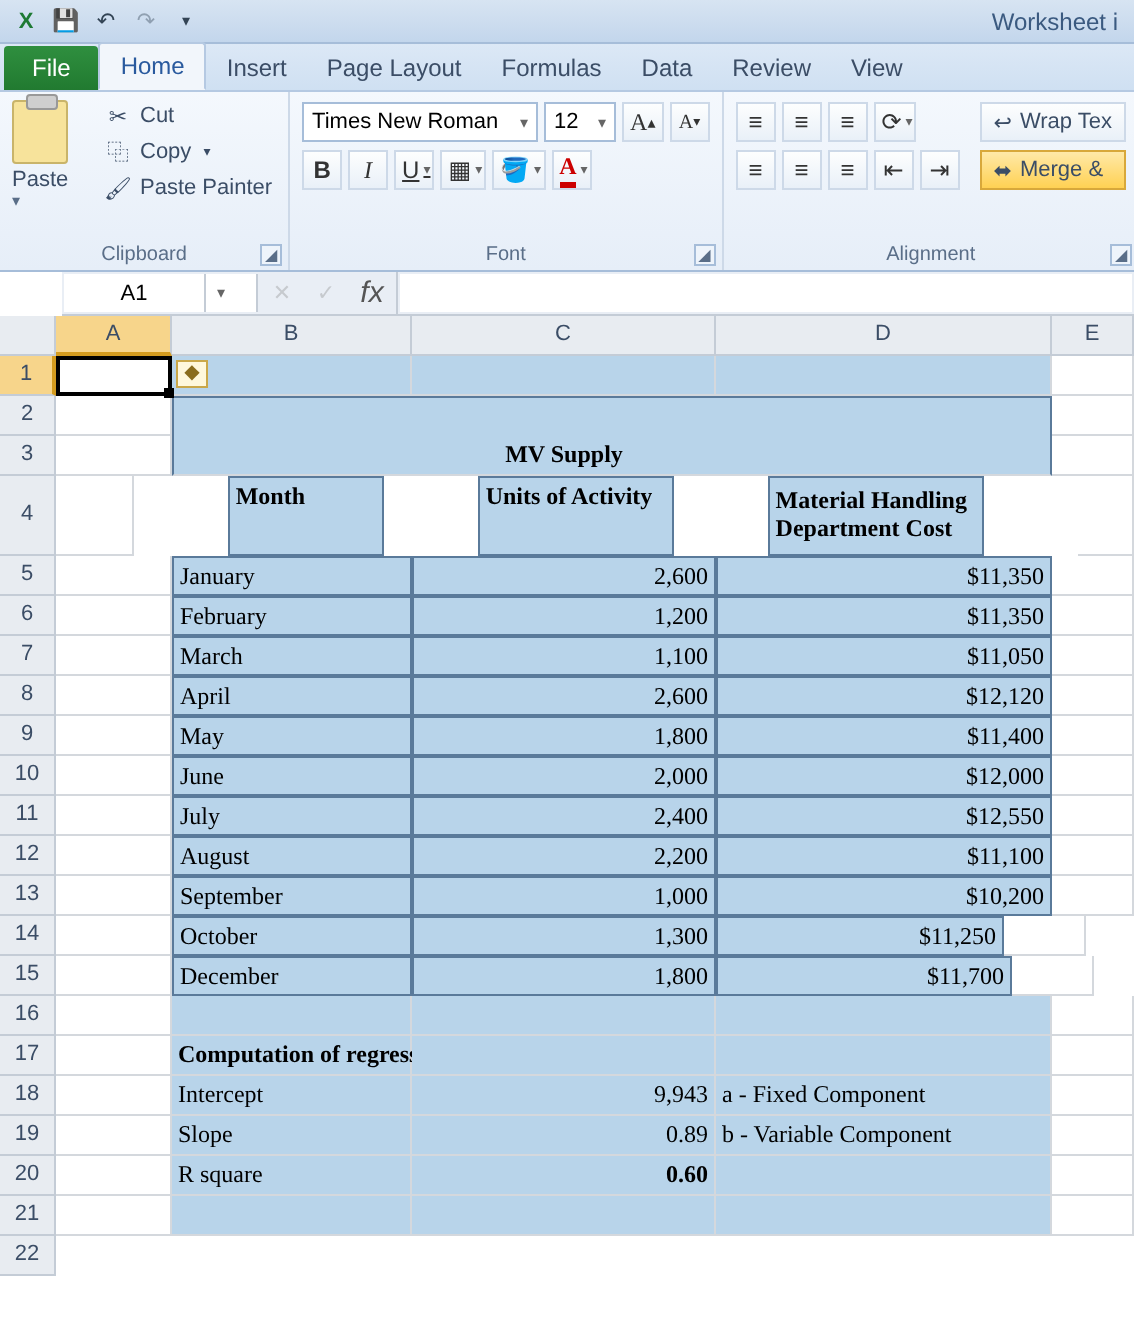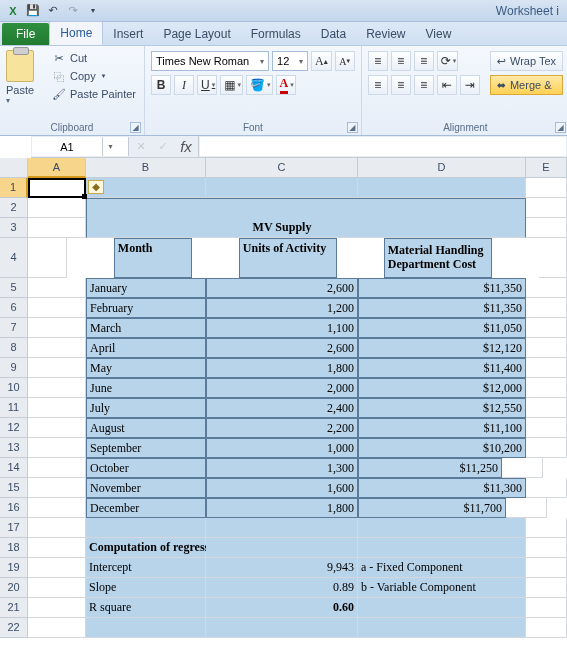--- a/index.html
+++ b/index.html
@@ -383,27 +383,20 @@
         </div>
         <div class="cell-row" style="height: 20px;">
           <div class="cell cA" style="width: 58px;"></div>
           <div class="cell cB blue bordered" style="width: 120px; border-left: 1px solid rgb(90, 122, 154);">October</div>
           <div class="cell cC blue r bordered" style="width: 152px;">1,300</div>
           <div class="cell cD blue r bordered" style="width: 144px; border-right: 1px solid rgb(90, 122, 154);">$11,250</div>
           <div class="cell cE" style="width: 41px;"></div>
         </div>
         <div class="cell-row" style="height: 20px;">
           <div class="cell cA" style="width: 58px;"></div>
-          <div class="cell cB blue bordered" style="width: 120px; border-left: 1px solid rgb(90, 122, 154);">November</div>
-          <div class="cell cC blue r bordered" style="width: 152px;">1,600</div>
-          <div class="cell cD blue r bordered" style="width: 168px; border-right: 1px solid rgb(90, 122, 154);">$11,300</div>
-          <div class="cell cE" style="width: 41px;"></div>
-        </div>
-        <div class="cell-row" style="height: 20px;">
-          <div class="cell cA" style="width: 58px;"></div>
           <div class="cell cB blue bordered" style="width: 120px; border-left: 1px solid rgb(90, 122, 154); border-bottom: 1px solid rgb(90, 122, 154);">December</div>
           <div class="cell cC blue r bordered" style="width: 152px; border-bottom: 1px solid rgb(90, 122, 154);">1,800</div>
           <div class="cell cD blue r bordered" style="width: 148px; border-right: 1px solid rgb(90, 122, 154); border-bottom: 1px solid rgb(90, 122, 154); text-align: right;">$11,700</div>
           <div class="cell cE" style="width: 41px;"></div>
         </div>
         <div class="cell-row" style="height: 20px;">
           <div class="cell cA" style="width: 58px;"></div>
           <div class="cell cB blue" style="width: 120px;"></div>
           <div class="cell cC blue" style="width: 152px;"></div>
           <div class="cell cD blue" style="width: 168px;"></div>

